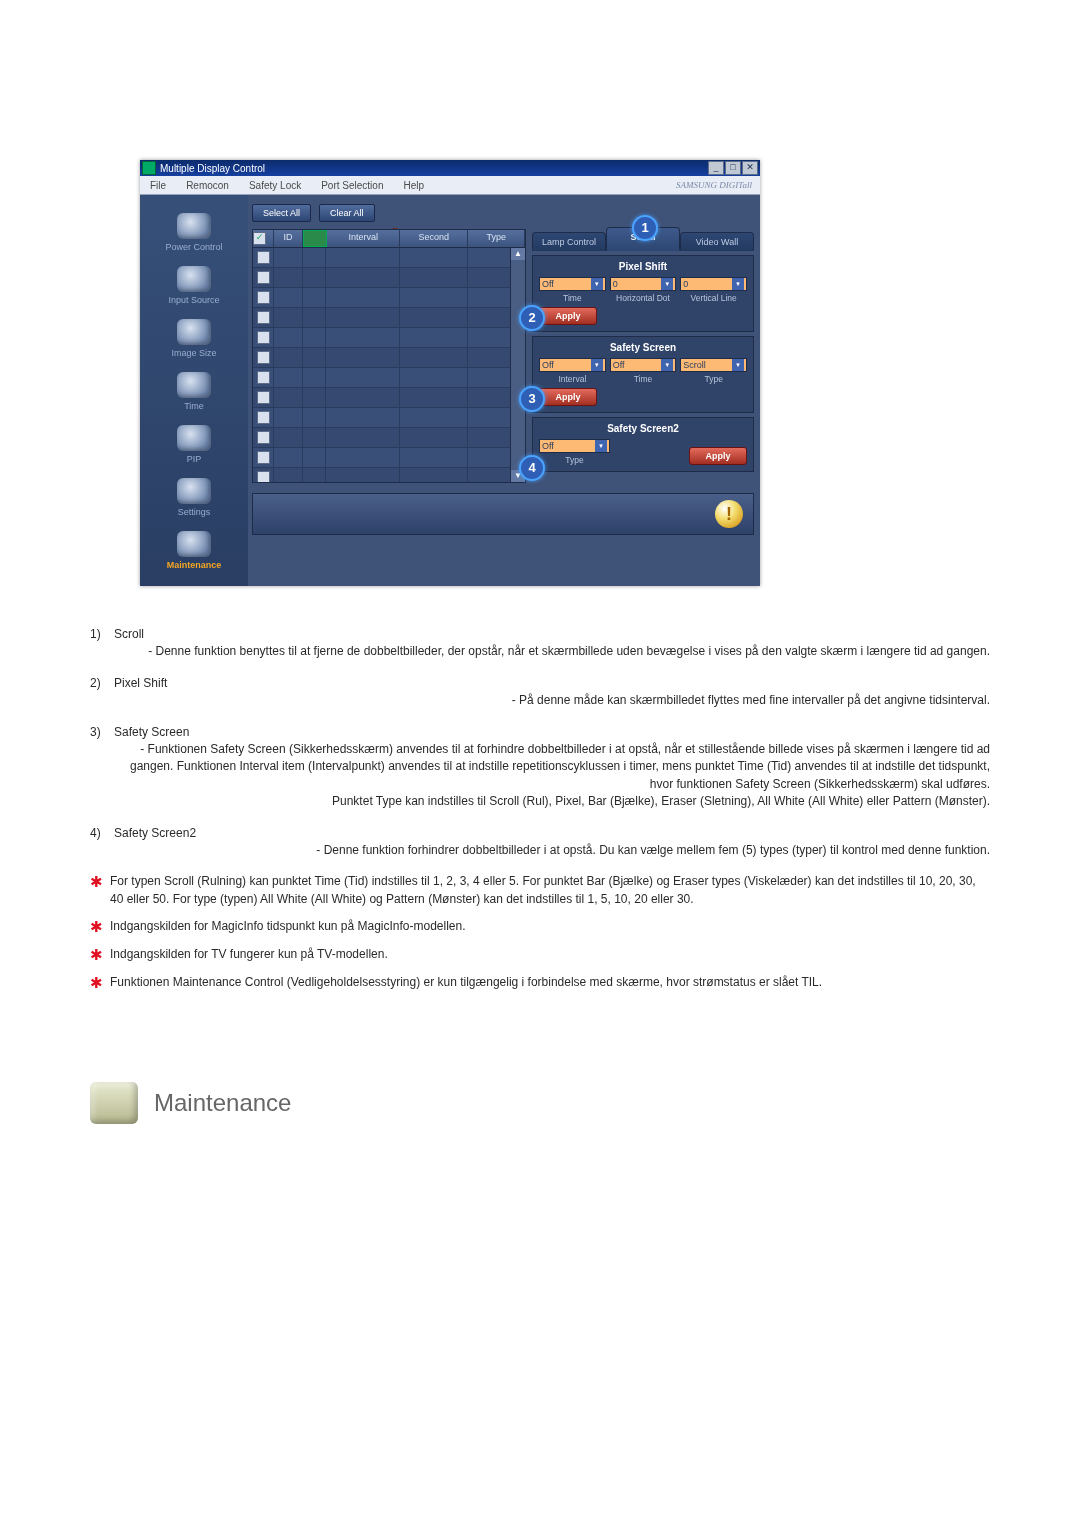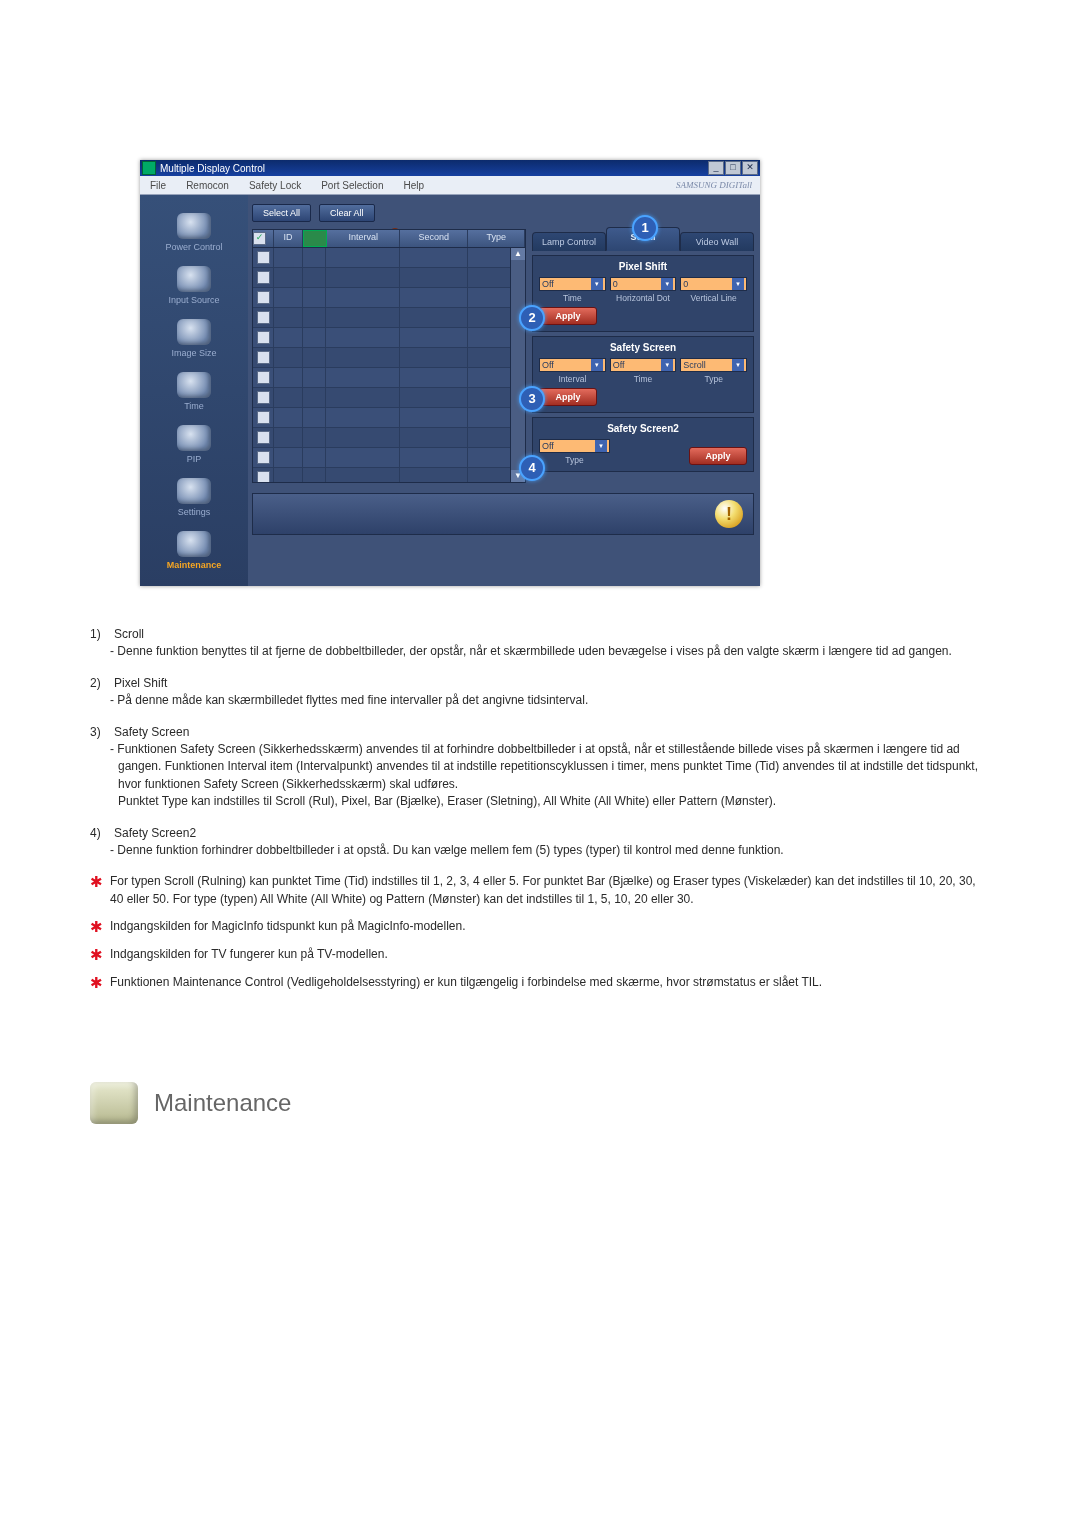--- a/index.html
+++ b/index.html
@@ -347,20 +347,21 @@
   .doc-text .num-item .num-head {
     display: flex;
   }
   .doc-text .num-item .idx {
     width: 24px;
     flex: none;
   }
   .doc-text .dash-body {
     margin-left: 28px;
     text-indent: -8px;
+    text-align: right;
   }
   .doc-text .dash-body::before { content: "- "; }
 
   .star-list { margin-top: 6px; }
   .star-item {
     display: flex;
     margin-bottom: 10px;
   }
   .star {
     width: 20px; flex: none;

